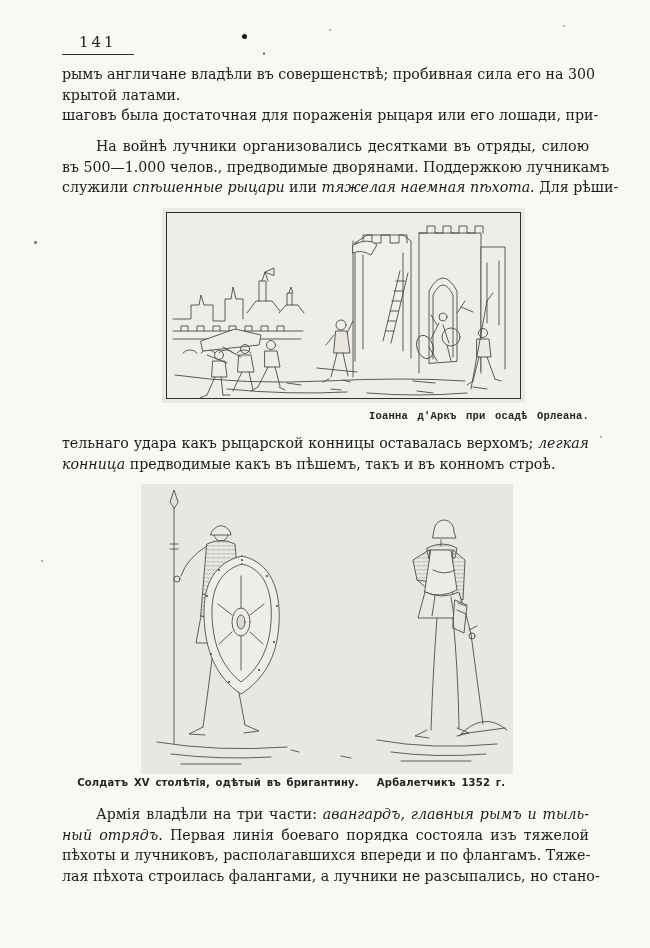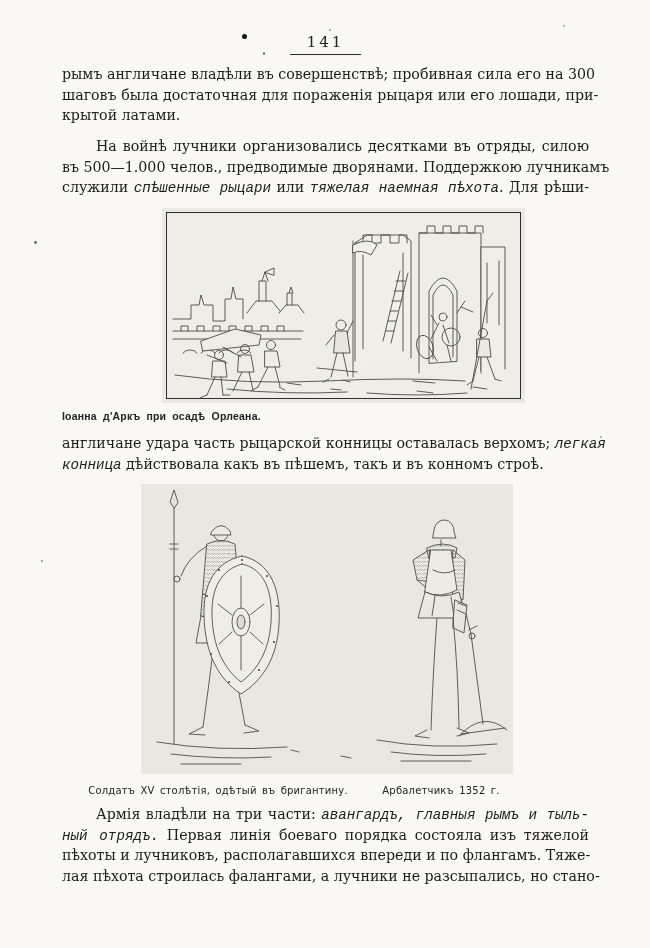--- a/index.html
+++ b/index.html
@@ -2,47 +2,47 @@
 <html><head>
 <meta charset="utf-8">
 <style>
   html,body{margin:0;padding:0;background:#e9e9e7;}
   .page{
     position:relative;width:650px;height:948px;margin:0 auto;
     background:#f9f8f5;overflow:hidden;
     font-family:"DejaVu Serif","Liberation Serif",serif;color:#1c1c1c;
   }
   .content{position:absolute;left:62px;top:0;width:527px;height:948px;}
-  .pagehead{position:absolute;top:32px;left:0;width:527px;text-align:center;}
+  .pagehead{position:absolute;top:32px;left:0;width:527px;text-align:left;}
   .pagenum{
     display:inline-block;font-size:15px;letter-spacing:3px;
     padding:0 17px 3px;border-bottom:1.5px solid #2b2b2b;color:#222;
   }
   .para{position:absolute;left:0;width:527px;}
   .tline{
     height:20.6px;line-height:20.6px;font-size:14.2px;
     text-align:justify;text-align-last:justify;white-space:nowrap;
   }
   .tline.short{text-align:left;text-align-last:left;}
   .tline.ind{text-indent:34px;}
-  .it{font-style:italic;font-family:Liberation Mono, monospace;}
+  .it{font-style:italic;}
   .p1{top:64px;} .p2{top:136px;} .p3{top:433px;} .p4{top:804px;}
   .figwrap1{position:absolute;left:100px;top:208px;width:355px;background:#ebe9e4;padding:4px;box-sizing:content-box;}
   .frame1{border:1.6px solid #2e2e2e;font-size:0;background:#efede8;}
   .figcap1{
-    position:absolute;top:410px;left:0;width:527px;text-align:left;
-    font-family:Liberation Sans, sans-serif;
+    position:absolute;top:410px;left:0;width:527px;text-align:right;
+    font-family:Liberation Mono, monospace;
     font-weight:bold;font-size:10.5px;color:#242424;word-spacing:3px;letter-spacing:0.2px;
   }
   .fig2{position:absolute;left:79px;top:484px;width:372px;height:290px;background:#e9e7e2;font-size:0;}
   .capsrow{position:absolute;top:777px;left:0;width:527px;height:16px;}
   .cap2{
-    position:absolute;top:8px;text-align:center;
+    position:absolute;top:0;text-align:center;
     font-family:"DejaVu Sans","Liberation Sans",sans-serif;
-    font-weight:normal;font-size:10px;color:#242424;word-spacing:2px;letter-spacing:0.2px;
+    font-weight:bold;font-size:10px;color:#242424;word-spacing:2px;letter-spacing:0.2px;
   }
   .cap2-left{left:0;width:312px;}
   .cap2-right{left:254px;width:250px;}
   .speck{position:absolute;border-radius:50%;}
   .b1{left:242px;top:34px;width:5px;height:5px;background:#141414;}
   .s1{left:263px;top:52px;width:2px;height:3px;background:#666;}
   .s2{left:329px;top:29px;width:2px;height:1.5px;background:#9a9a96;}
   .s3{left:34px;top:241px;width:2.5px;height:2.5px;background:#777;}
   .s4{left:41px;top:560px;width:2px;height:2px;background:#8d8d89;}
   .s5{left:600px;top:436px;width:2px;height:2px;background:#9b9b97;}
@@ -63,22 +63,22 @@
   <div class="speck s6"></div>
 
   <div class="content">
 
     <div class="pagehead">
       <span class="pagenum">141</span>
     </div>
 
     <div class="para p1">
       <div class="tline"><span>рымъ англичане владѣли въ совершенствѣ; пробивная сила его на 300</span></div>
+      <div class="tline short"><span>крытой латами.</span></div>
       <div class="tline"><span>шаговъ была достаточная для пораженія рыцаря или его лошади, при-</span></div>
-      <div class="tline short"><span>крытой латами.</span></div>
     </div>
 
     <div class="para p2">
       <div class="tline ind"><span>На войнѣ лучники организовались десятками въ отряды, силою</span></div>
       <div class="tline"><span>въ 500—1.000 челов., предводимые дворянами. Поддержкою лучникамъ</span></div>
       <div class="tline"><span>служили </span><span class="it">спѣшенные рыцари</span><span> или </span><span class="it">тяжелая наемная пѣхота</span><span>. Для рѣши-</span></div>
     </div>
 
     <figure class="figwrap1" style="margin:0">
       <div class="frame1">
@@ -140,22 +140,22 @@
             <path d="M8 162 q70 10 150 6 t140 0 M60 176 q60 6 120 3 M200 180 q50 4 100 0 M150 155 l40 4 M246 168 l22 2"></path>
             <path d="M120 170 l14 2 m30 4 l10 1 M250 178 l16 2 m40 -6 l14 2"></path>
           </g>
         </svg>
       </div>
     </figure>
 
     <div class="figcap1">Іоанна д'Аркъ при осадѣ Орлеана.</div>
 
     <div class="para p3">
-      <div class="tline"><span>англичане удара часть рыцарской конницы оставалась верхомъ; </span><span class="it">легкая</span></div>
-      <div class="tline short"><span class="it">конница</span><span> дѣйствовала какъ въ пѣшемъ, такъ и въ конномъ строѣ.</span></div>
+      <div class="tline"><span>тельнаго удара какъ рыцарской конницы оставалась верхомъ; </span><span class="it">легкая</span></div>
+      <div class="tline short"><span class="it">конница</span><span> предводимые какъ въ пѣшемъ, такъ и въ конномъ строѣ.</span></div>
     </div>
 
     <figure class="fig2" style="margin:0">
       <svg width="372" height="290" viewBox="0 0 372 290">
         <defs>
           <pattern id="mail" width="5" height="4" patternUnits="userSpaceOnUse">
             <path d="M0 2.5 Q1.25 0 2.5 2.5 Q3.75 0 5 2.5" stroke="#7b7b74" stroke-width="0.5" fill="none"></path>
           </pattern>
         </defs>
         <rect x="0" y="0" width="372" height="290" fill="#e9e7e2"></rect>

